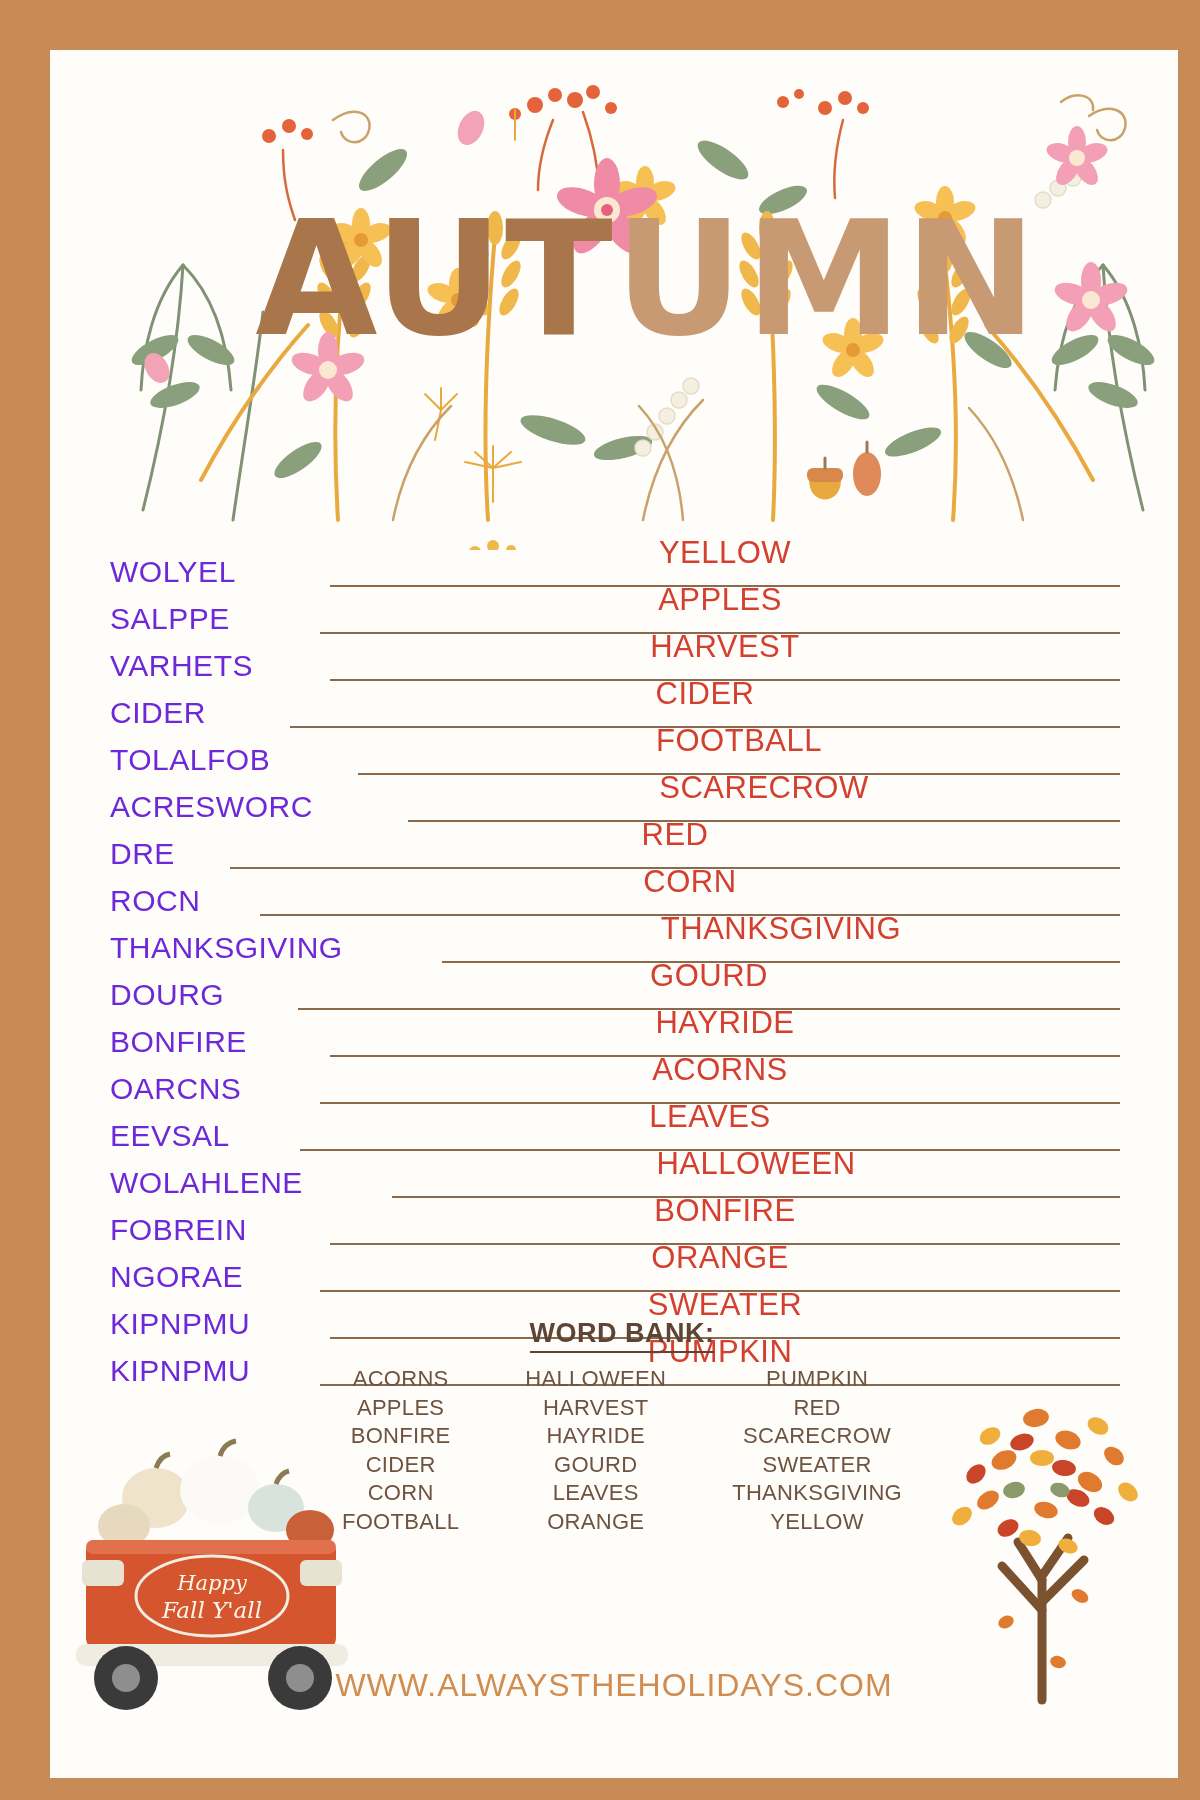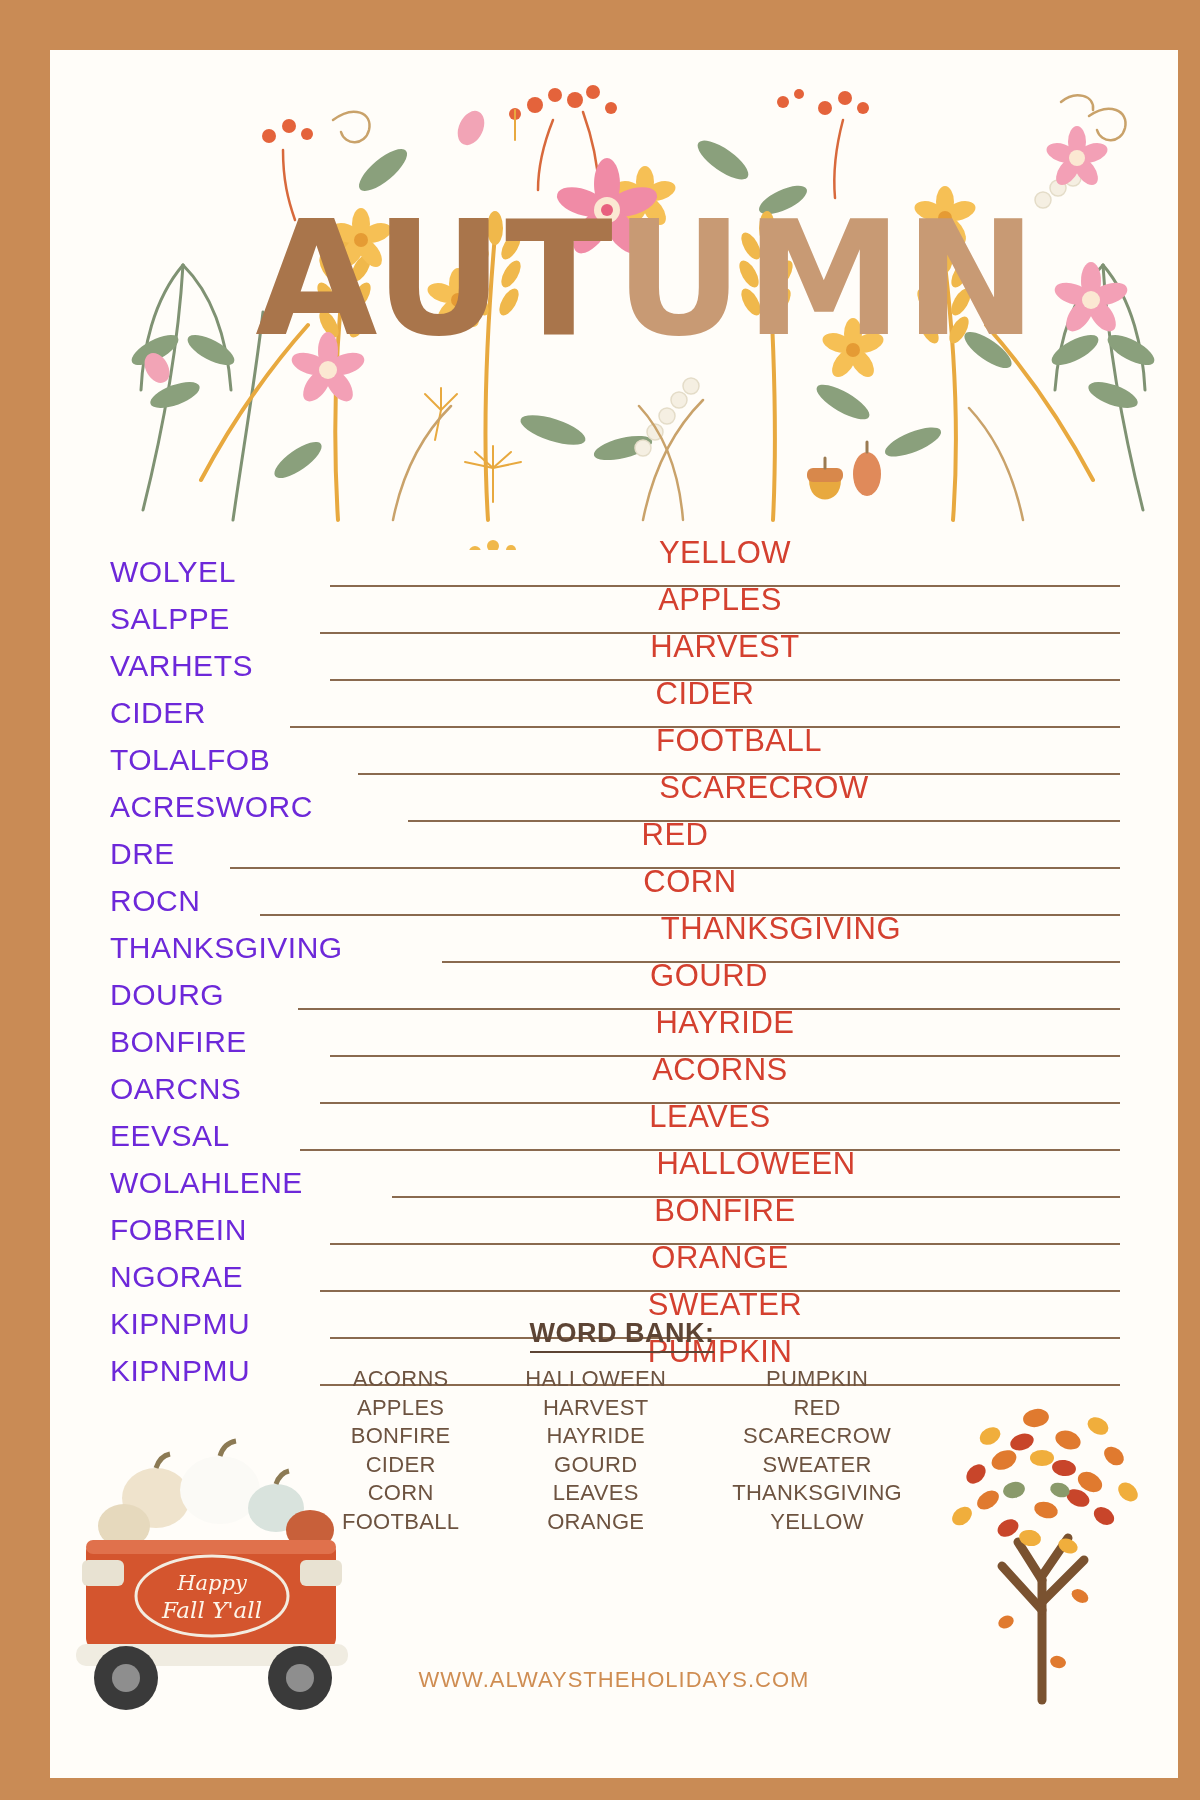--- a/index.html
+++ b/index.html
@@ -96,21 +96,21 @@
     gap:66px;
   }
   .bank-col {
     display:flex; flex-direction:column; align-items:center;
     font-size:22px; color:#6d5340; line-height:1.30;
     letter-spacing:0.3px;
   }
   .footer-url {
     position:absolute; left:0; top:1617px; width:1128px;
     text-align:center;
-    font-size:22px;
+    font-size:32px;
     color:#cf8d52;
     letter-spacing:1px;
   }
 
   
   .truck { position:absolute; left:18px; top:1340px; }
   .tree  { position:absolute; right:10px; top:1320px; }
 </style>
 </head>
 <body>

